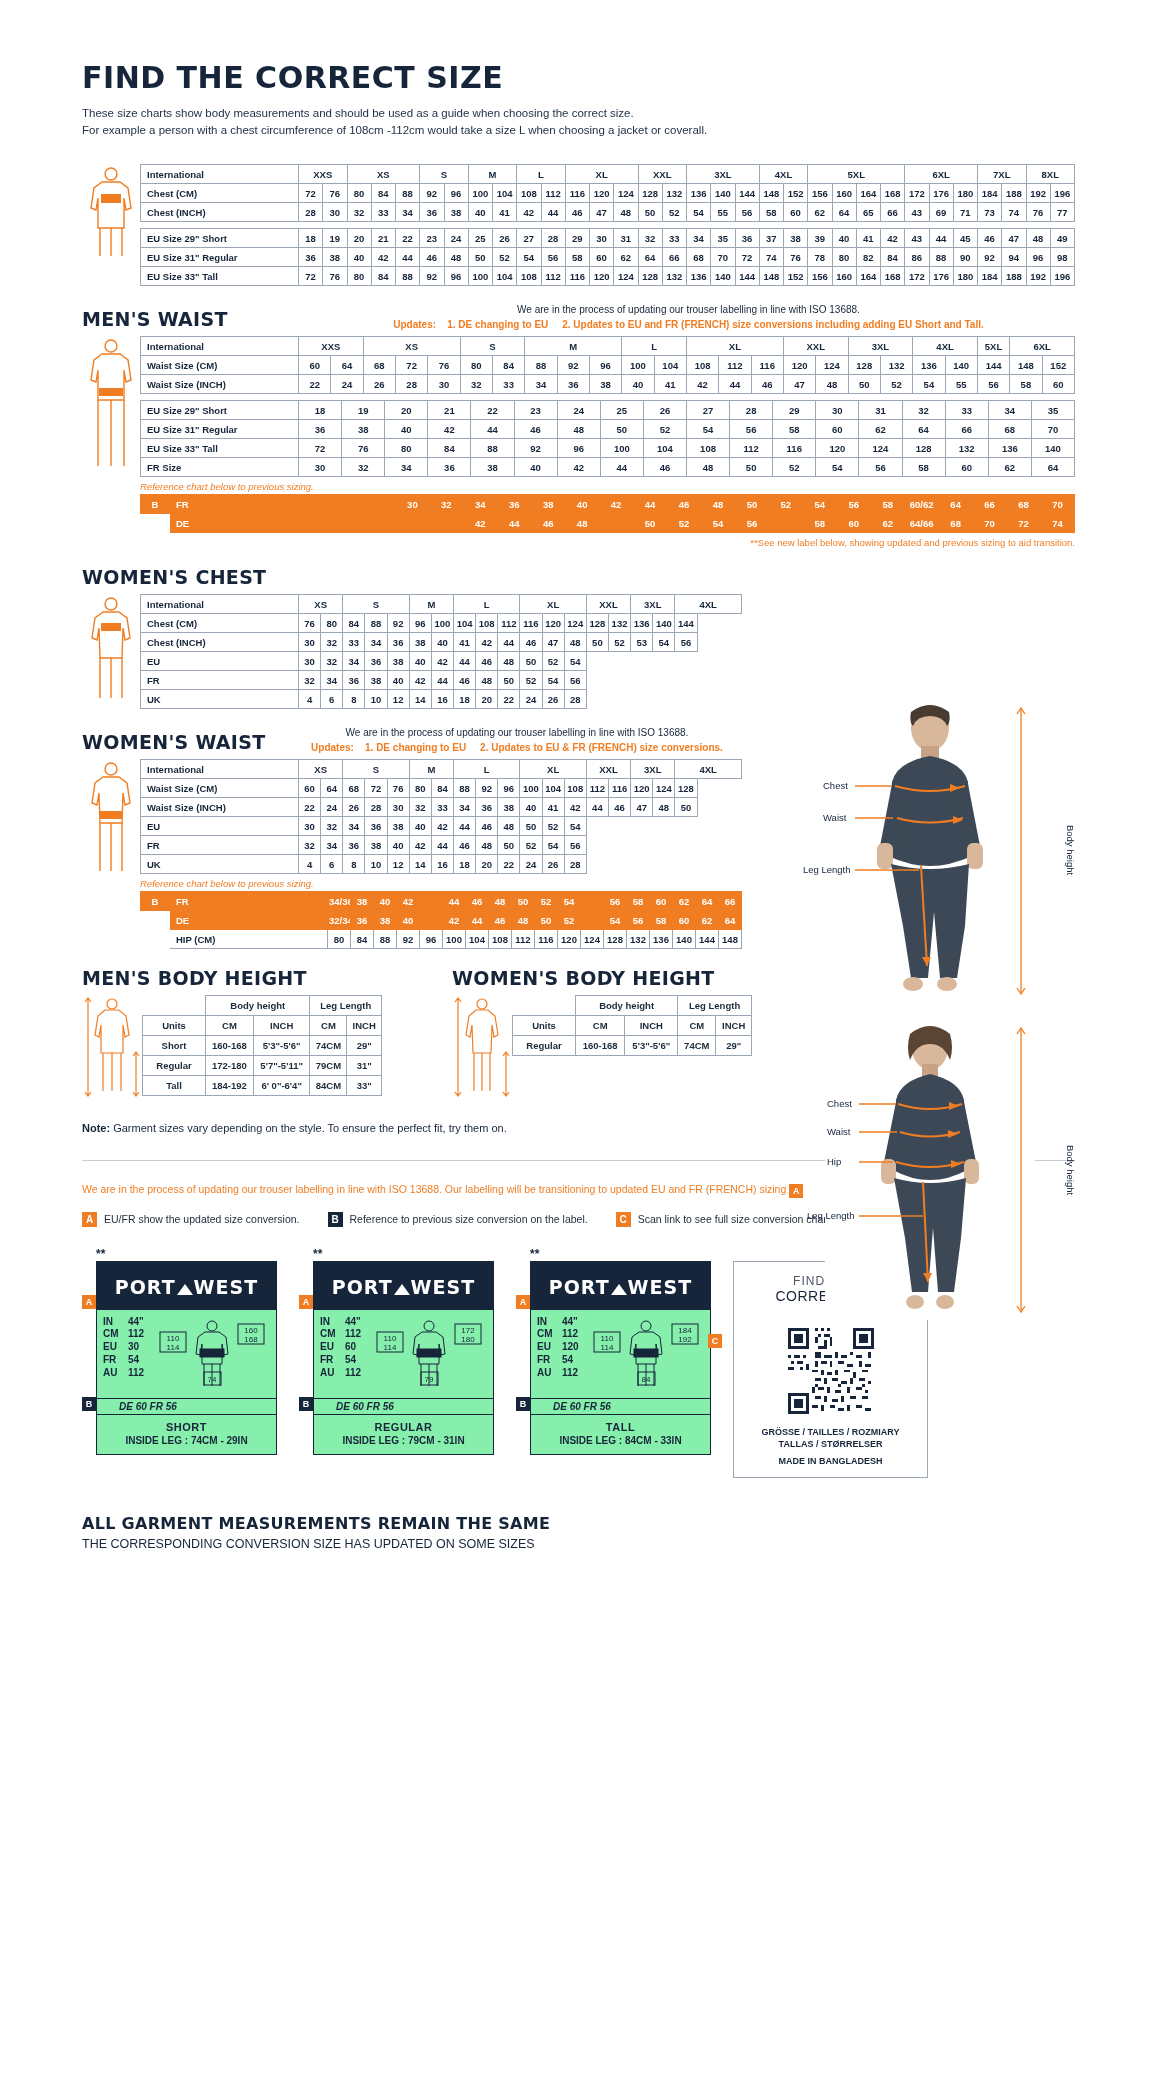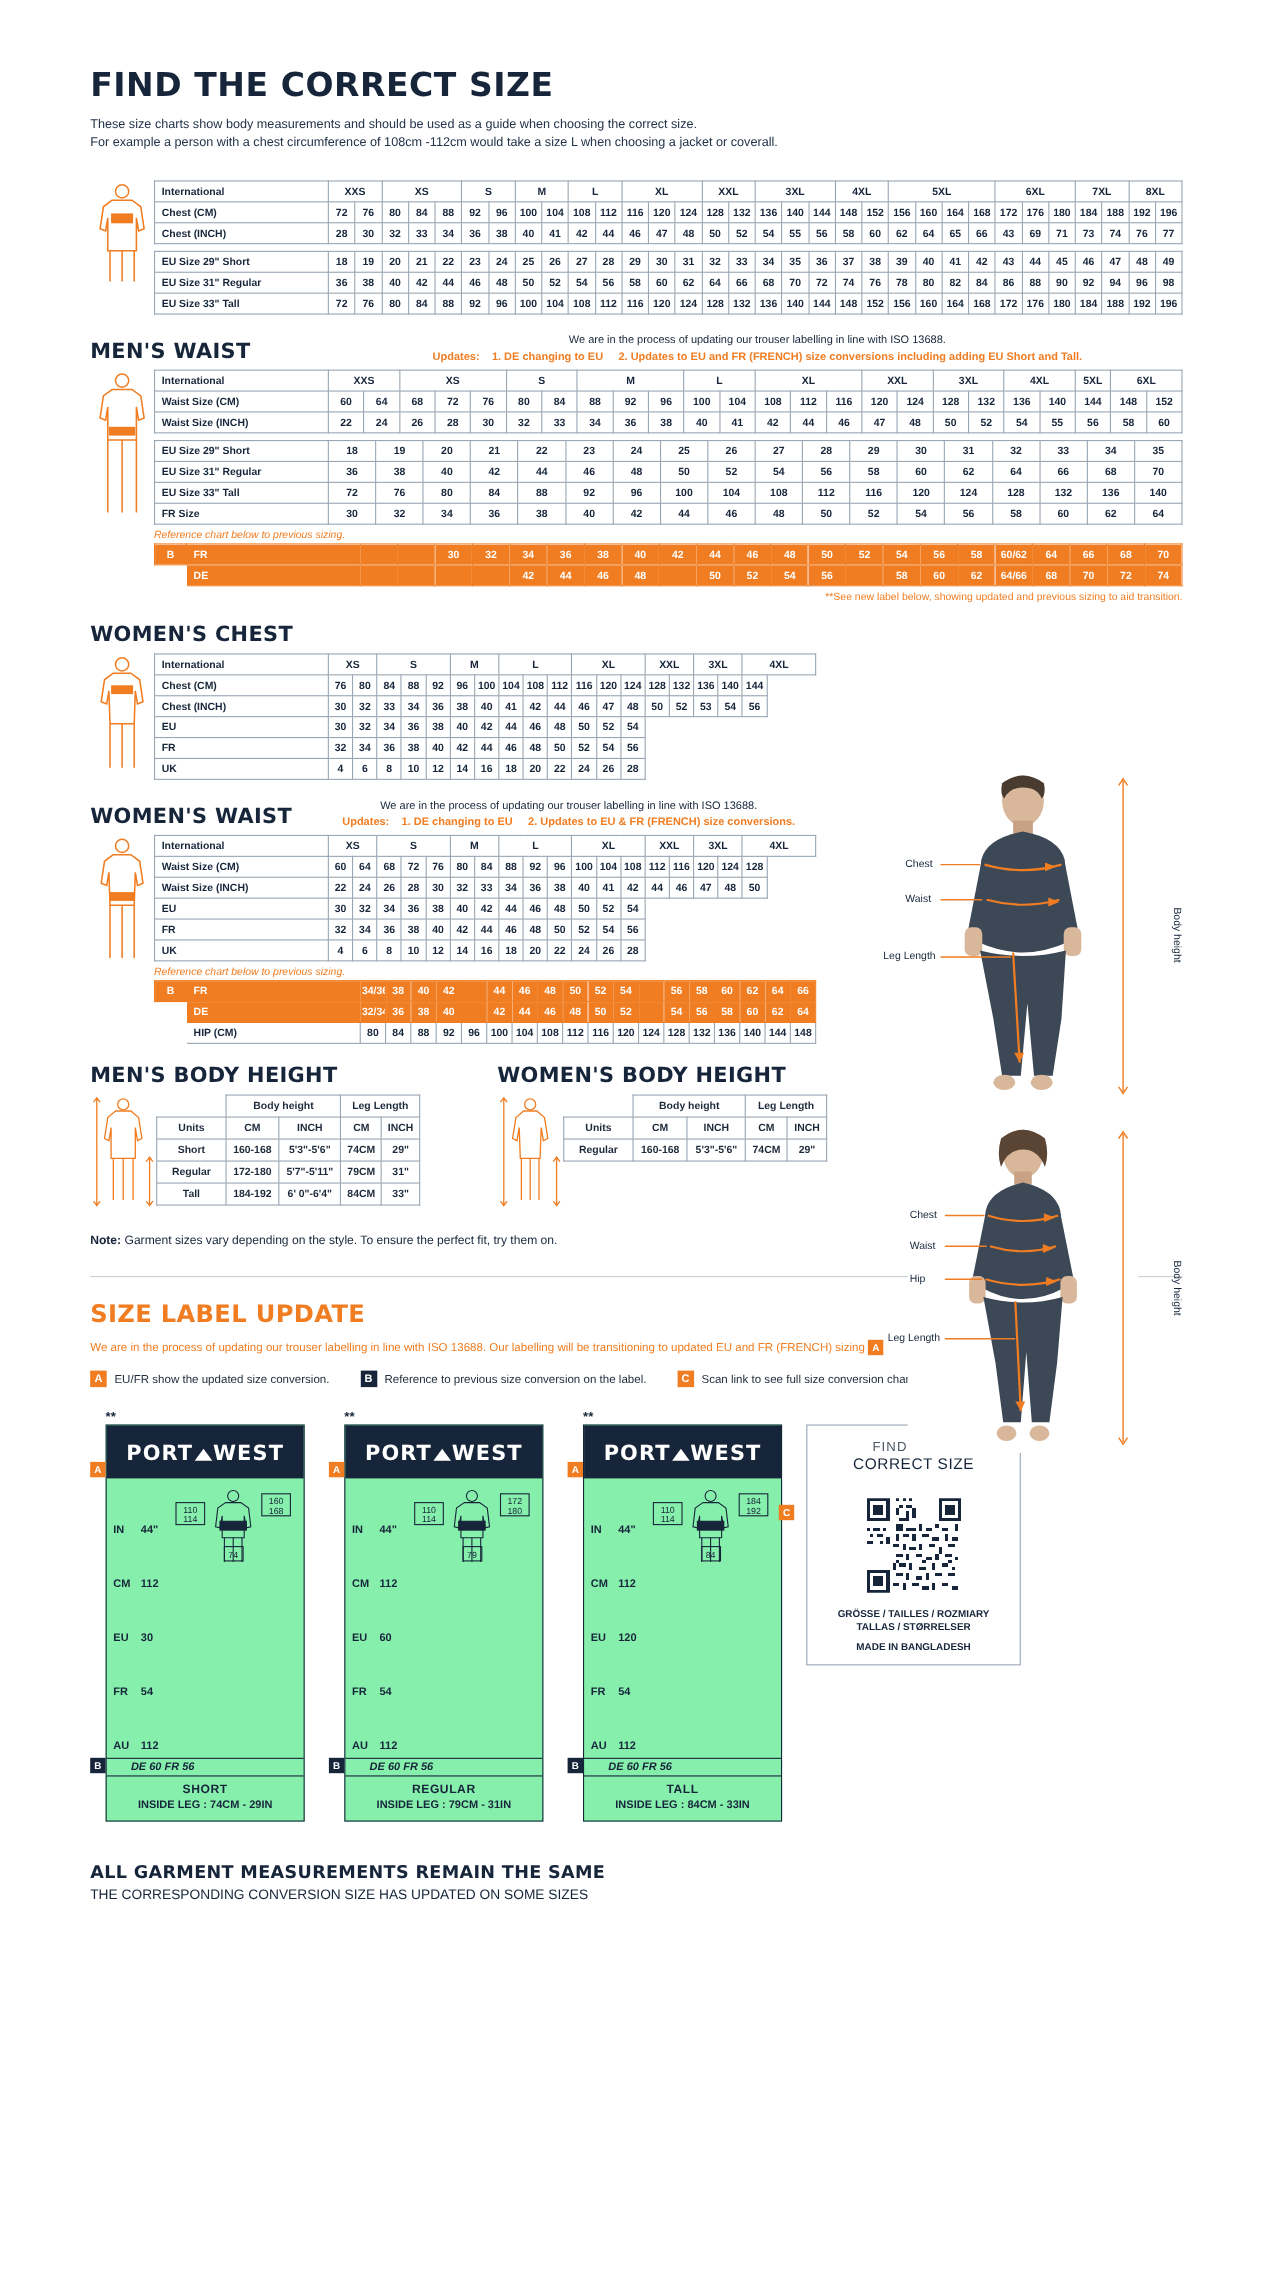--- a/index.html
+++ b/index.html
@@ -237,21 +237,21 @@
     padding:6px 4px 4px 6px;
     min-height:76px;
   }
   .lbl-codes{
     font-size:10px;
     line-height:1.28;
     font-weight:bold;
     color:#16253a;
     width:62px;
   }
-  .lbl-codes .row{display:flex;gap:5px;margin-top:36px;}
+  .lbl-codes .row{display:flex;gap:5px;}
   .lbl-codes .k{width:20px;}
   .lbl-fig{
     flex:1;
     position:relative;
   }
   .lbl-de{
     border-top:1px solid #16253a;
     font-size:10px;
     font-style:italic;
     font-weight:bold;
@@ -1248,21 +1248,20 @@
       </div>
     </div>
   </div>
 
   <div class="note-bottom">
     <b>Note:</b><span> Garment sizes vary depending on the style. To ensure the perfect fit, try them on.</span>
   </div>
 
   <hr class="div">
 
-  <h2 class="ind2">SIZE LABEL UPDATE</h2>
   <div class="ind-sub">
     <span>We are in the process of updating our trouser labelling in line with ISO 13688. Our labelling will be transitioning to updated EU and FR (FRENCH) sizing</span>
     <span class="inline-sq">A</span>
   </div>
 
   <div class="legend">
     <div class="itm">
       <span class="sq or">A</span>
       <span>EU/FR show the updated size conversion.</span>
     </div>

